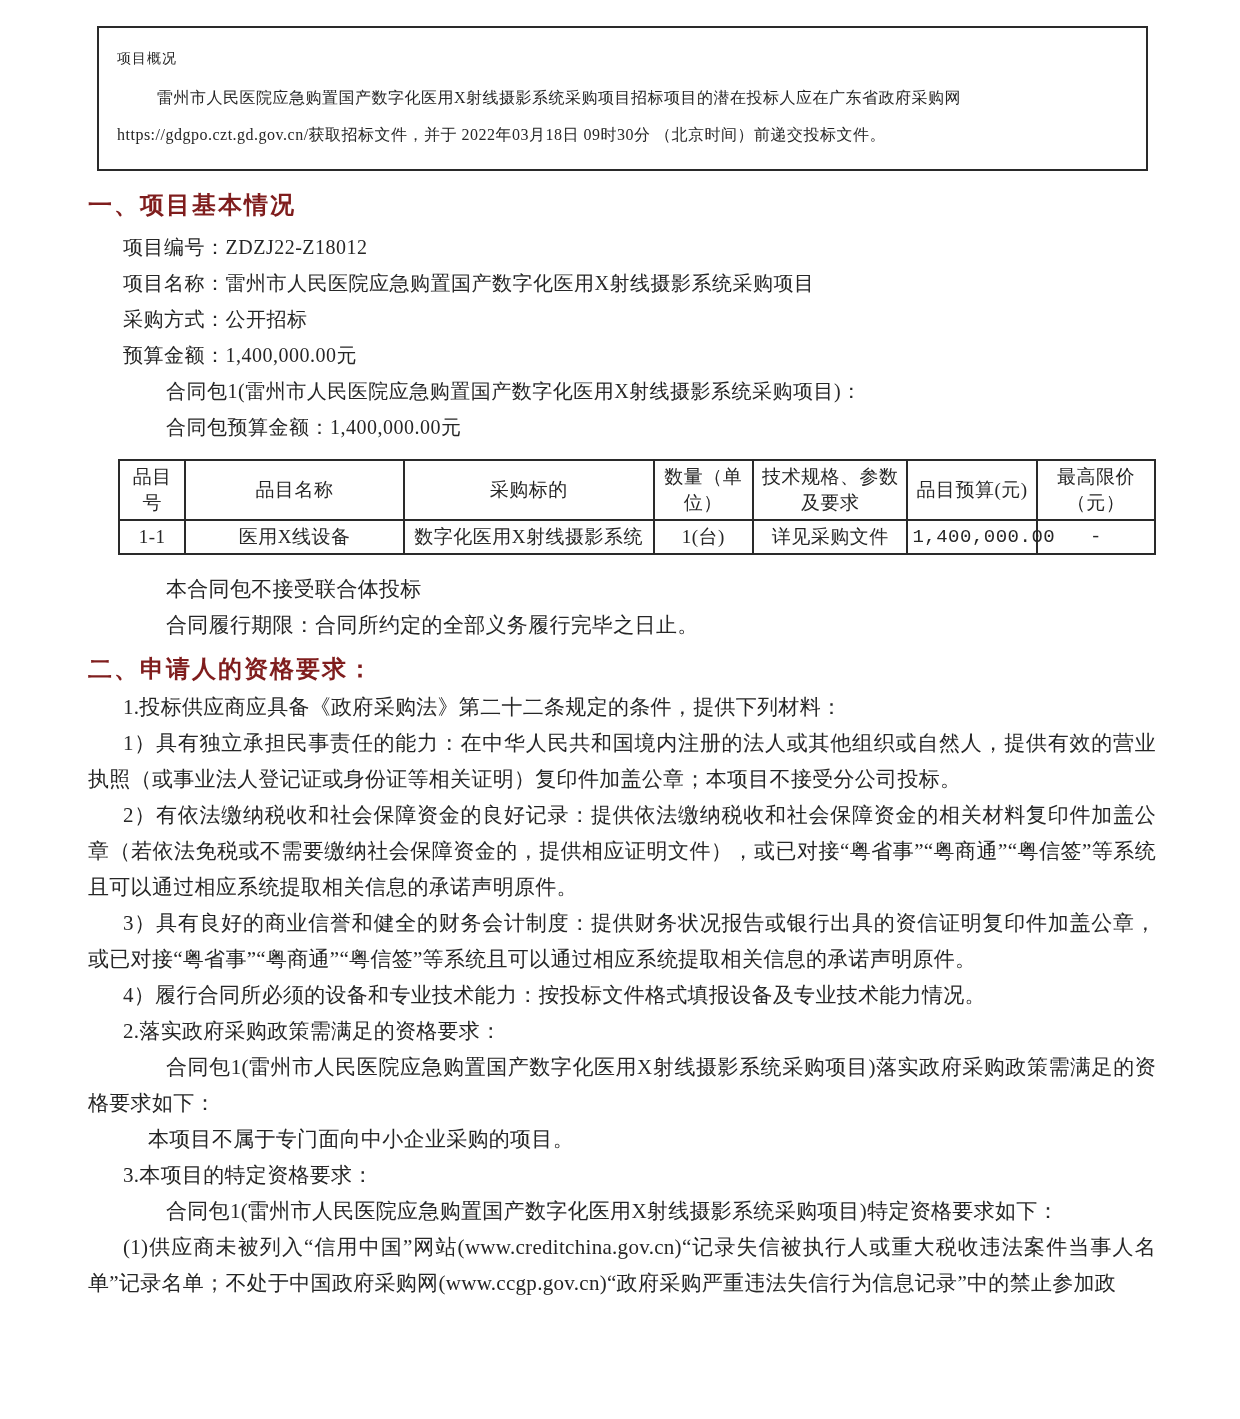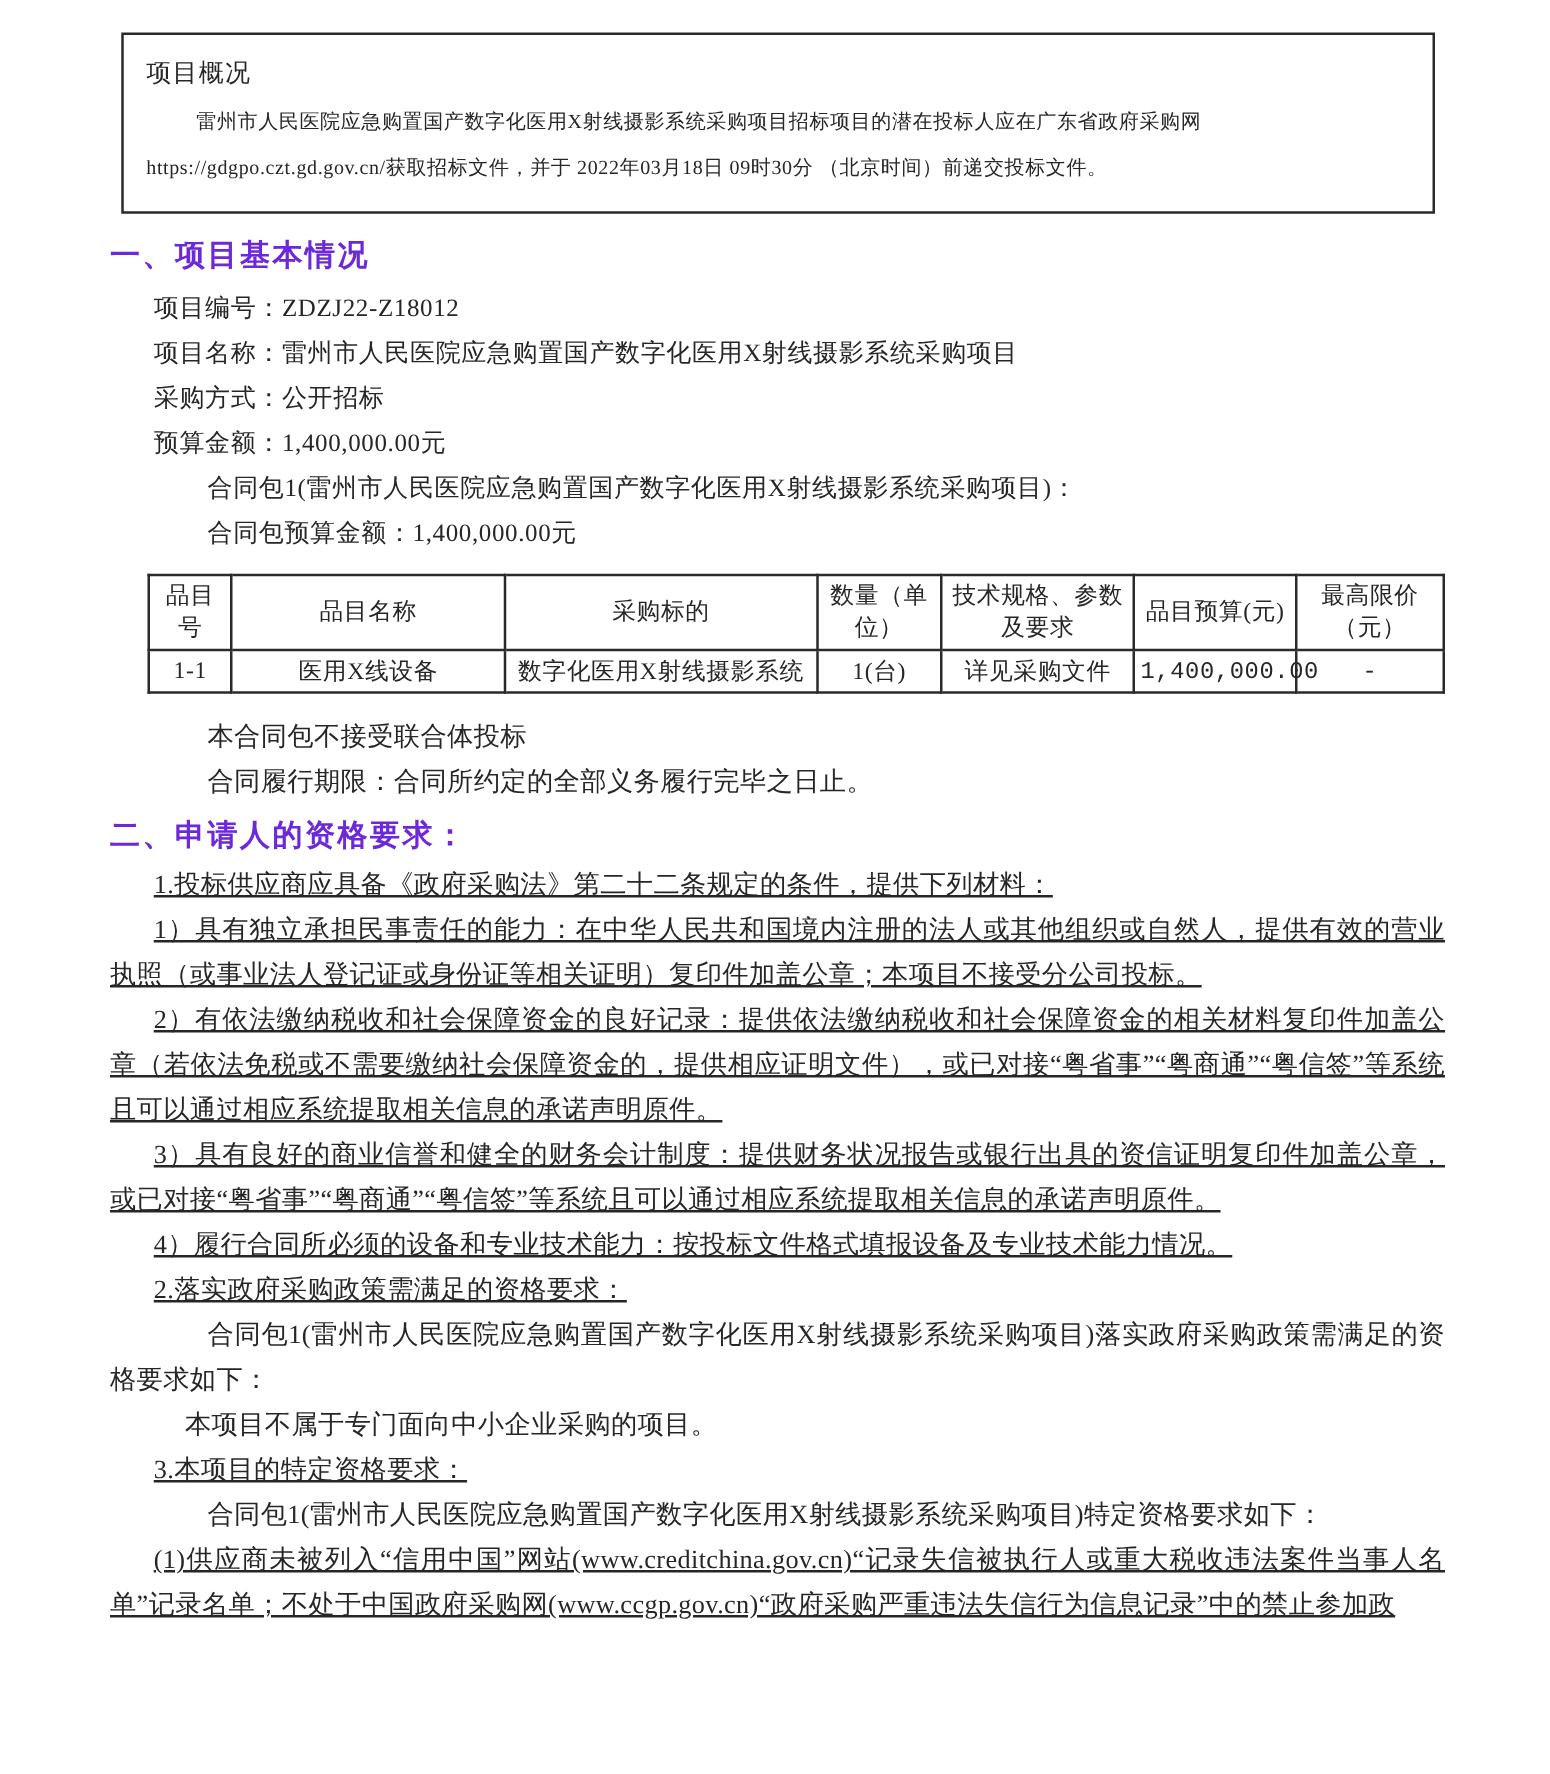--- a/index.html
+++ b/index.html
@@ -10,41 +10,41 @@
     font-family: "Liberation Serif", "DejaVu Serif", serif;
   }
   .page { padding: 26px 84px 0 88px; }
 
   
   .overview-box {
     border: 2px solid #2a2a2a;
     margin: 0 8px 0 9px;
     padding: 16px 14px 16px 18px;
   }
-  .overview-title { font-size: 20px; line-height: 30px; letter-spacing: 1px; }
+  .overview-title { font-size: 14px; line-height: 30px; letter-spacing: 1px; }
   .overview-line {
     font-size: 16px; line-height: 37px; text-align: justify; letter-spacing: 0.5px;
   }
   .overview-line.first { text-indent: 40px; margin-top: 5px; }
 
   
   .sec-heading {
     font-size: 24px; font-weight: 600; letter-spacing: 2px;
-    line-height: 32px; color: #6d28d9;
+    line-height: 32px; color: #7f1d1d;
   }
   .sec-heading.basic { margin-top: 18px; }
   .sec-heading.qual  { margin-top: 10px; }
 
   
   .fields { margin-top: 8px; }
   .field  { font-size: 20px; line-height: 36px; letter-spacing: 0.5px; text-indent: 35px; }
   .field.contract { text-indent: 78px; }
 
   .para { font-size: 21px; line-height: 36px; text-align: justify; letter-spacing: 0.3px; }
-  .ind-1 { text-indent: 35px; text-decoration: underline; }
+  .ind-1 { text-indent: 35px; }
   .ind-2 { text-indent: 78px; }
   .ind-3 { text-indent: 60px; }
   .after-table { margin-top: 16px; }
   .qual-paras { margin-top: 4px; }
 
   
   table.items {
     border-collapse: collapse; table-layout: fixed;
     width: calc(100% - 30px);
     margin: 14px 0 0 30px;

